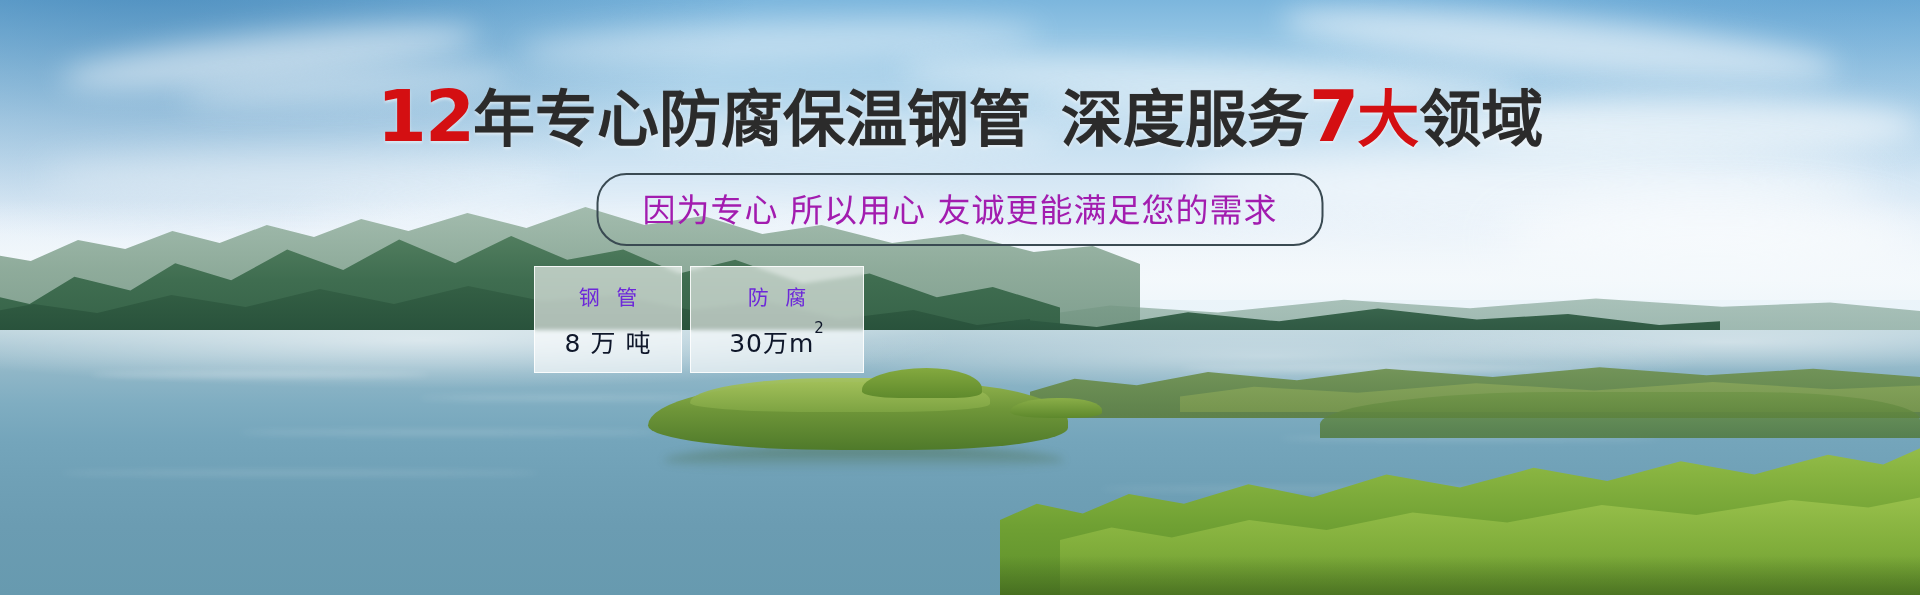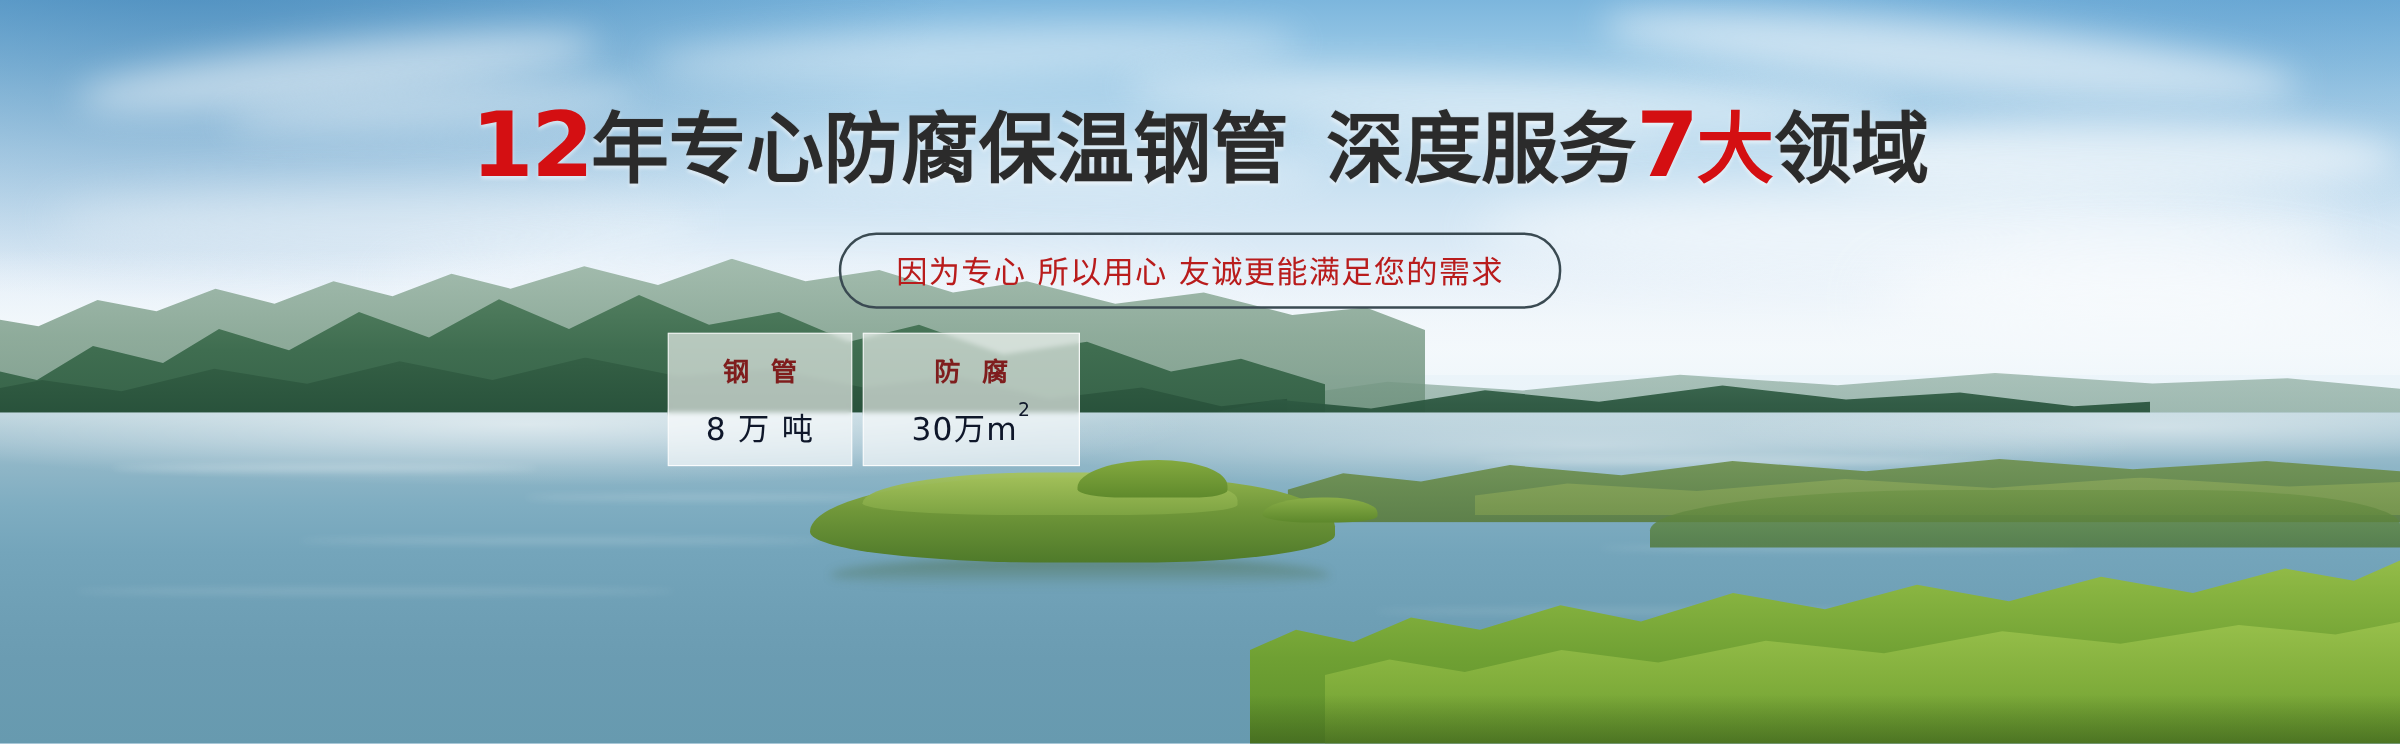--- a/index.html
+++ b/index.html
@@ -233,28 +233,28 @@
     text-shadow:0 2px 3px rgba(255,255,255,.5);
   }
   .hl-red{
     color:#d40f12;
     text-shadow:0 2px 3px rgba(255,255,255,.5);
   }
   .hl-dark{ color:#2b2b2b; }
   .hl-gap{ display:inline-block; width:30px; }
 
   .subpill{
-    position:absolute; left:50%; top:186px;
+    position:absolute; left:50%; top:173px;
     transform:translateX(-50%);
     padding:9px 44px 12px 44px;
     border:2px solid #3a4a52;
     border-radius:30px;
     font-family:"DejaVu Sans","Liberation Sans",sans-serif;
-    font-size:25px;
-    color:#b91c1c;
+    font-size:33px;
+    color:#a21caf;
     white-space:nowrap;
     letter-spacing:1px;
     background:transparent;
   }
 
   
   .cards{
     position:absolute; left:534px; top:266px;
     display:flex;
     gap:8px;
@@ -268,24 +268,24 @@
     flex-direction:column;
     align-items:center;
     justify-content:center;
     gap:12px;
     backdrop-filter:blur(2px);
   }
   .card.wide{ width:172px; }
   .card-label{
     font-family:"DejaVu Sans","Liberation Sans",sans-serif;
     font-size:21px;
-    color:#7f1d1d;
+    color:#6d28d9;
     letter-spacing:5px;
     text-indent:5px;
-    font-weight:bold;
+    font-weight:normal;
   }
   .card-value{
     font-family:"DejaVu Sans","Liberation Sans",sans-serif;
     font-size:25px;
     color:#0f172a;
     letter-spacing:1px;
   }
   .card-value sup{ font-size:15px; top:-.6em; position:relative; }
 </style>
 </head>

